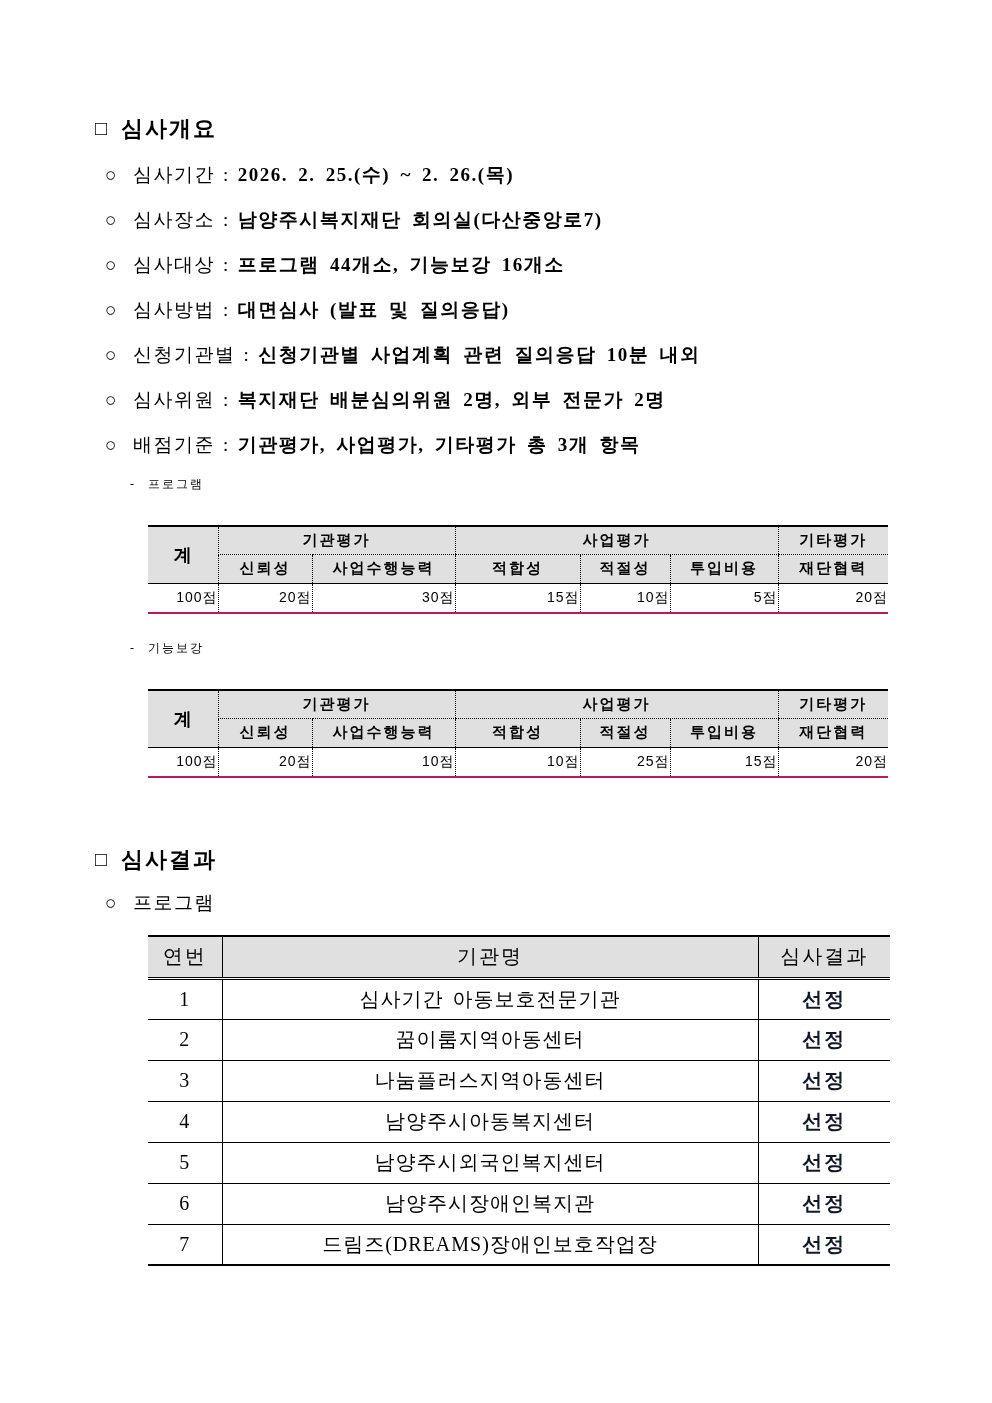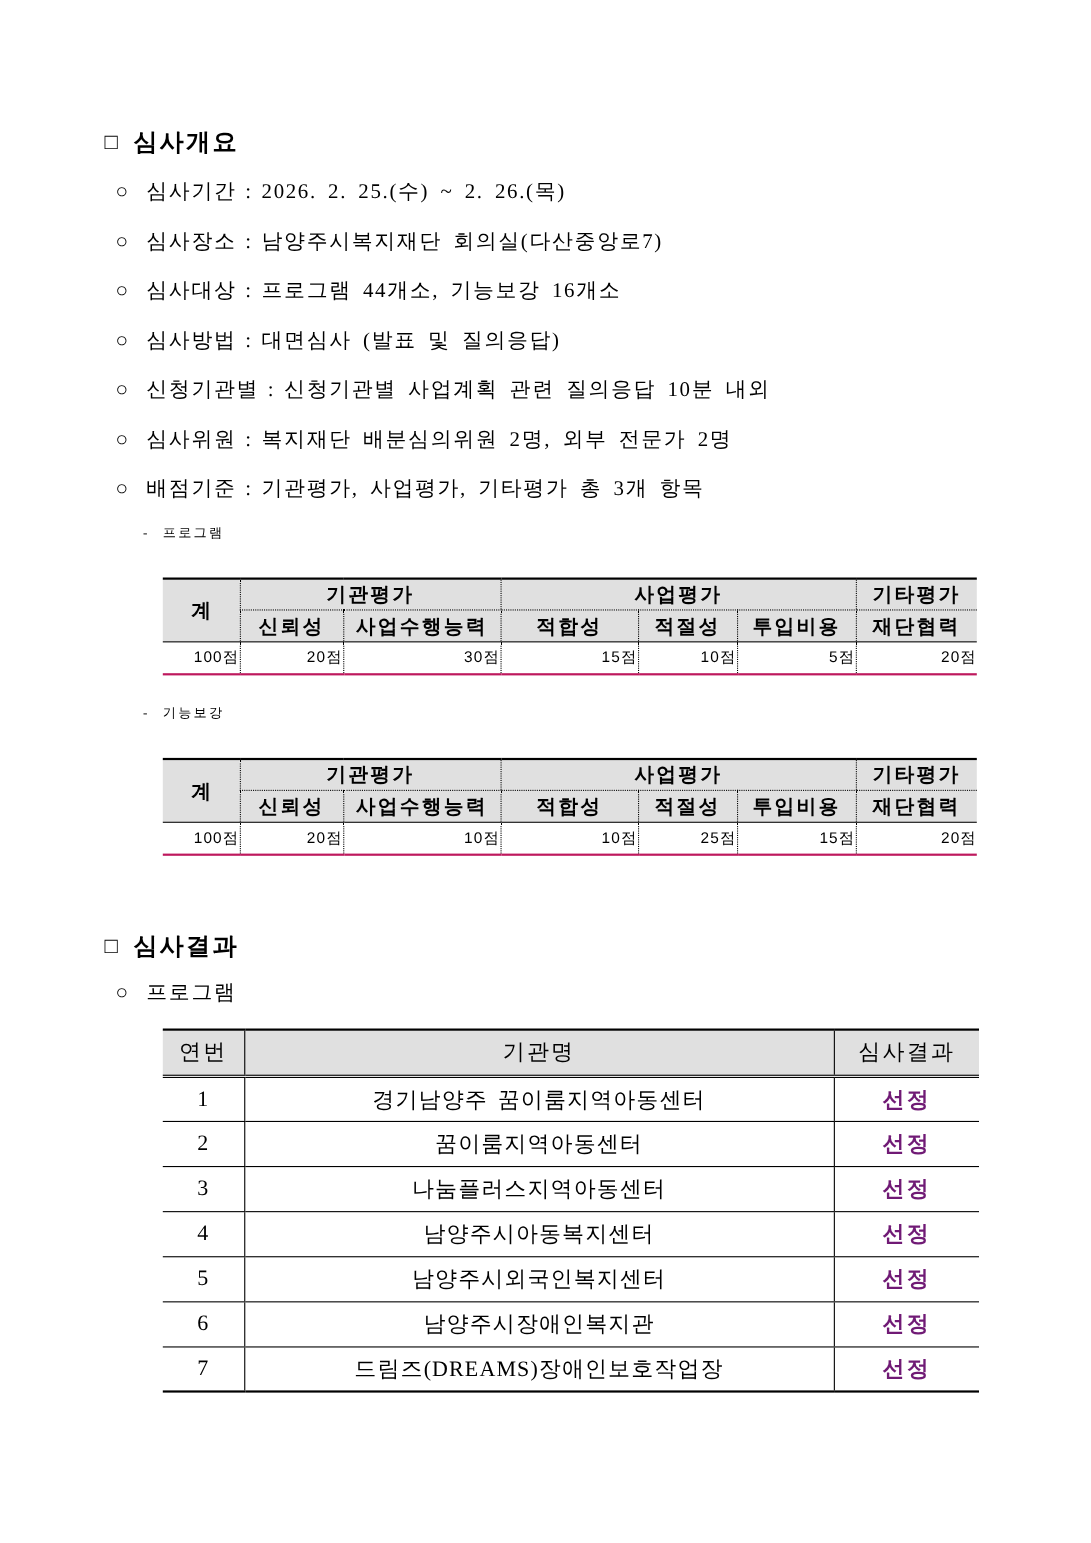--- a/index.html
+++ b/index.html
@@ -37,42 +37,42 @@
     font-size: 19px;
     letter-spacing: 1.5px;
     white-space: nowrap;
     line-height: 26px;
   }
   .b-item .bullet {
     font-size: 19px;
     margin-right: 15px;
   }
   .b-item .b-sep { margin: 0 8px; }
-  .b-item .b-value { word-spacing: 4px; }
+  .b-item .b-value { word-spacing: 4px; font-weight: bold; }
   
   .dash-label {
     position: absolute;
     left: 130px;
     font-size: 12px;
     letter-spacing: 2px;
     white-space: nowrap;
   }
   .dash-label .dash { margin-right: 12px; }
   
   table.score {
     position: absolute;
     left: 148px;
     border-collapse: collapse;
     table-layout: fixed;
     font-family: "Liberation Sans", "DejaVu Sans", sans-serif;
   }
   table.score th {
     background: #e0e0e0;
     font-weight: bold;
-    font-size: 18px;
+    font-size: 15px;
     letter-spacing: 2px;
     text-align: center;
     vertical-align: middle;
   }
   table.score .r1 { height: 28px; }
   table.score .r2 { height: 29px; margin-left: 44px; }
   table.score .r3 { height: 30px; }
   table.score .r1 th { border-top: 2px solid #000; border-bottom: 1px dotted #000; }
   table.score .r2 th { border-bottom: 1px solid #000; border-left: 1px dotted #000; }
   table.score th.total {
@@ -115,21 +115,21 @@
   table.results tbody td {
     border-bottom: 1px solid #000;
     text-align: center;
     vertical-align: middle;
     letter-spacing: 1px;
     word-spacing: 3px;
   }
   table.results tbody td + td { border-left: 1px solid #000; }
   table.results tbody tr:last-child td { border-bottom: 2px solid #000; }
   table.results td.result-cell {
-    color: #701a75;
+    color: #0f172a;
     font-weight: bold;
     letter-spacing: 2px;
   }
 </style>
 </head>
 <body>
 
 <div class="page">
 
   <div class="sec-heading" style="top:114px;">
@@ -257,21 +257,21 @@
     <thead>
       <tr>
         <th>연번</th>
         <th>기관명</th>
         <th>심사결과</th>
       </tr>
     </thead>
     <tbody>
       <tr>
         <td>1</td>
-        <td>경기남양주 꿈이룸지역아동센터</td>
+        <td>심사기간 아동보호전문기관</td>
         <td class="result-cell">선정</td>
       </tr>
       <tr>
         <td>2</td>
         <td>꿈이룸지역아동센터</td>
         <td class="result-cell">선정</td>
       </tr>
       <tr>
         <td>3</td>
         <td>나눔플러스지역아동센터</td>

